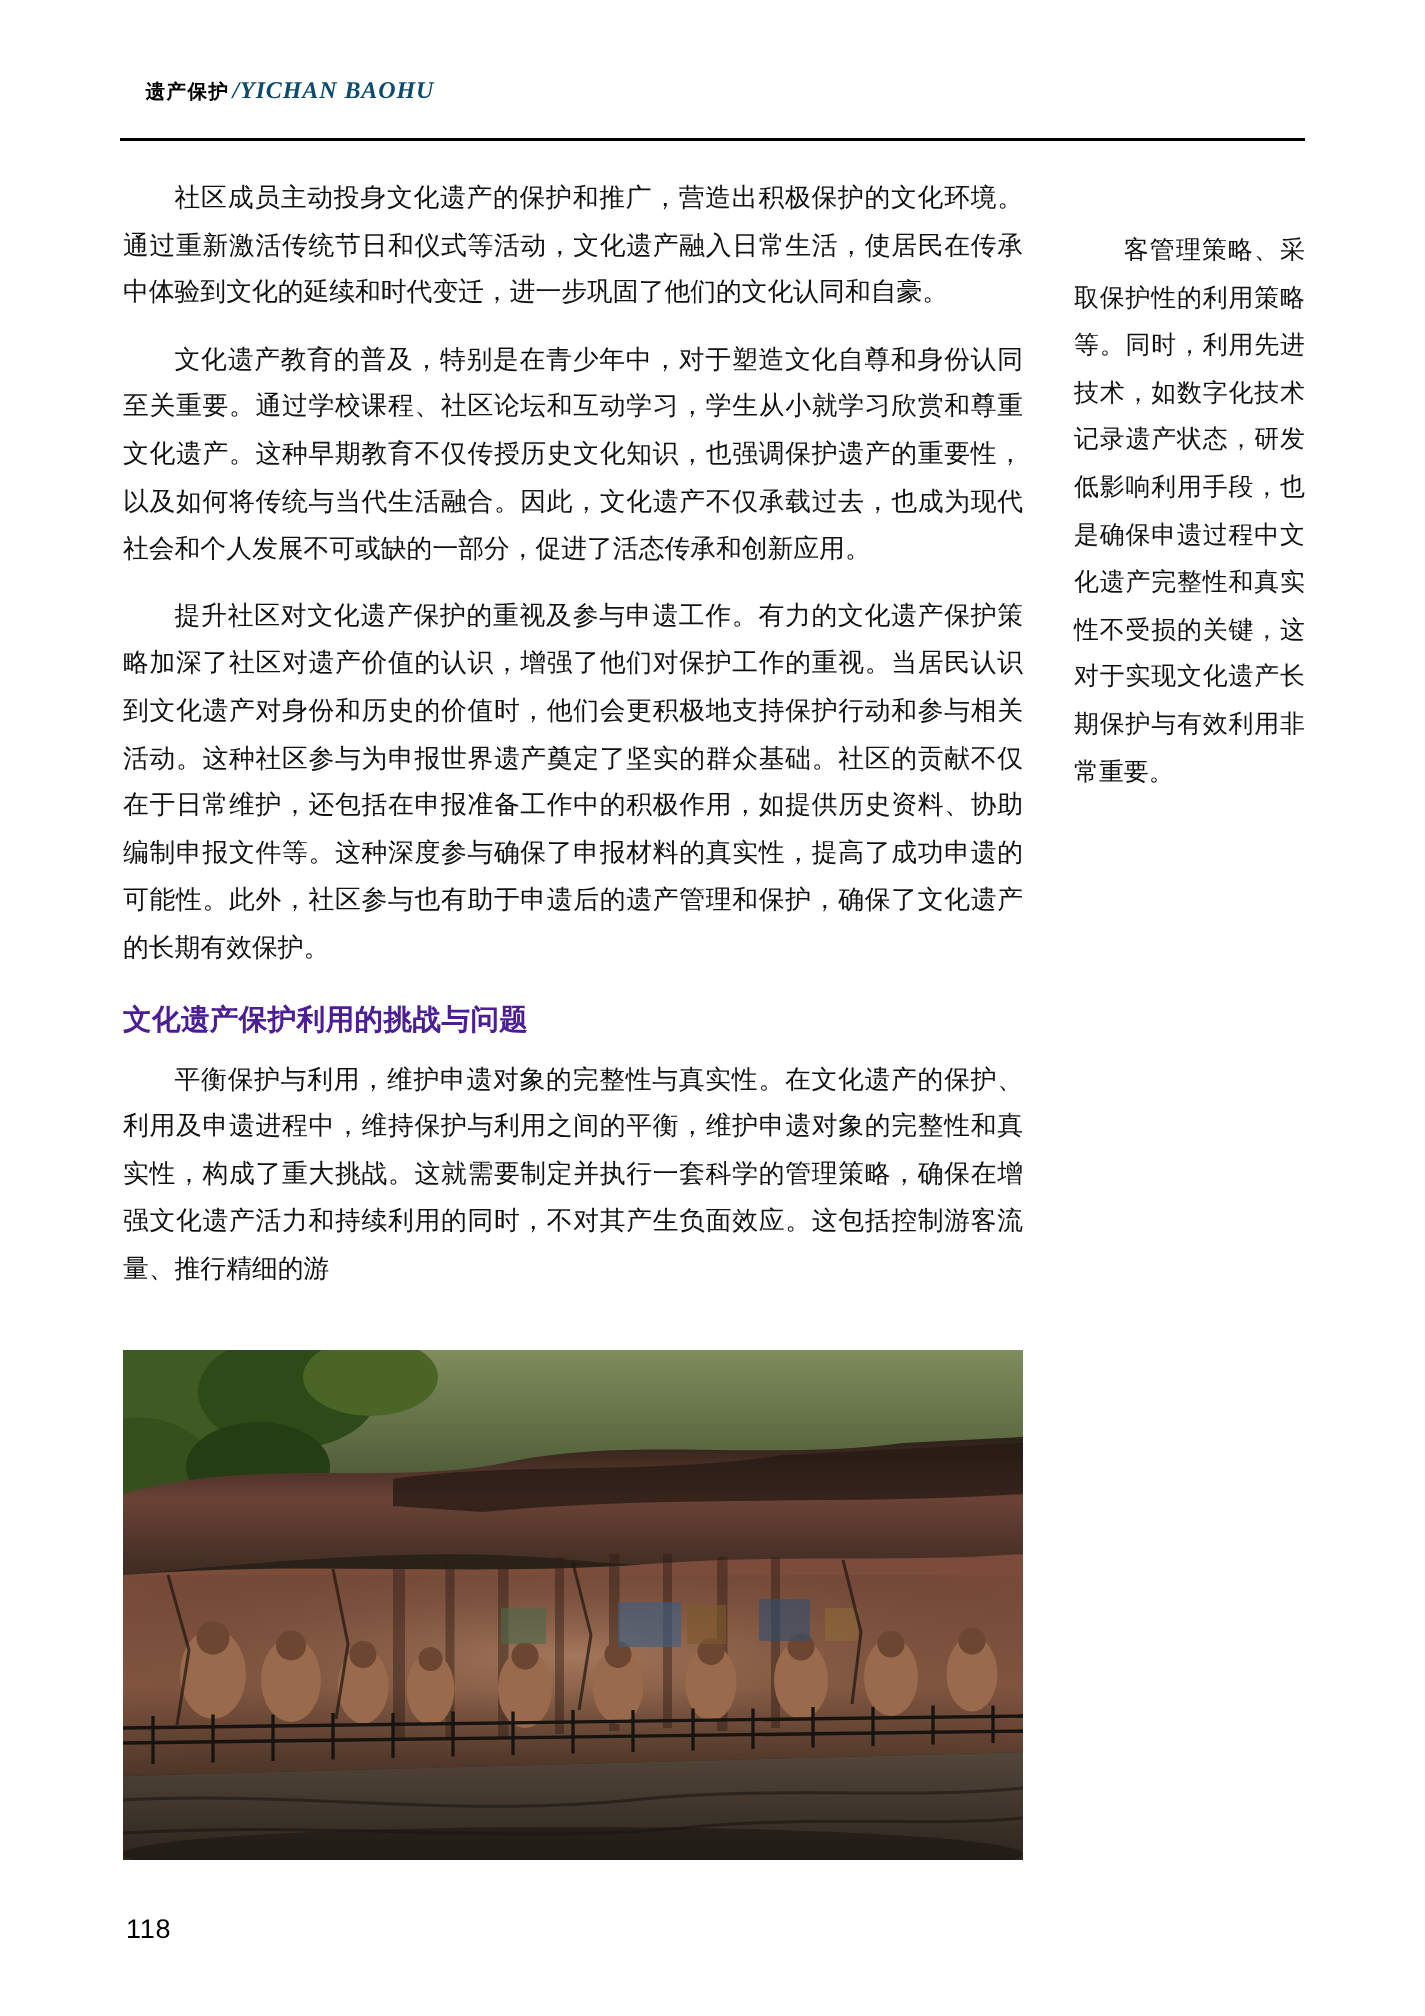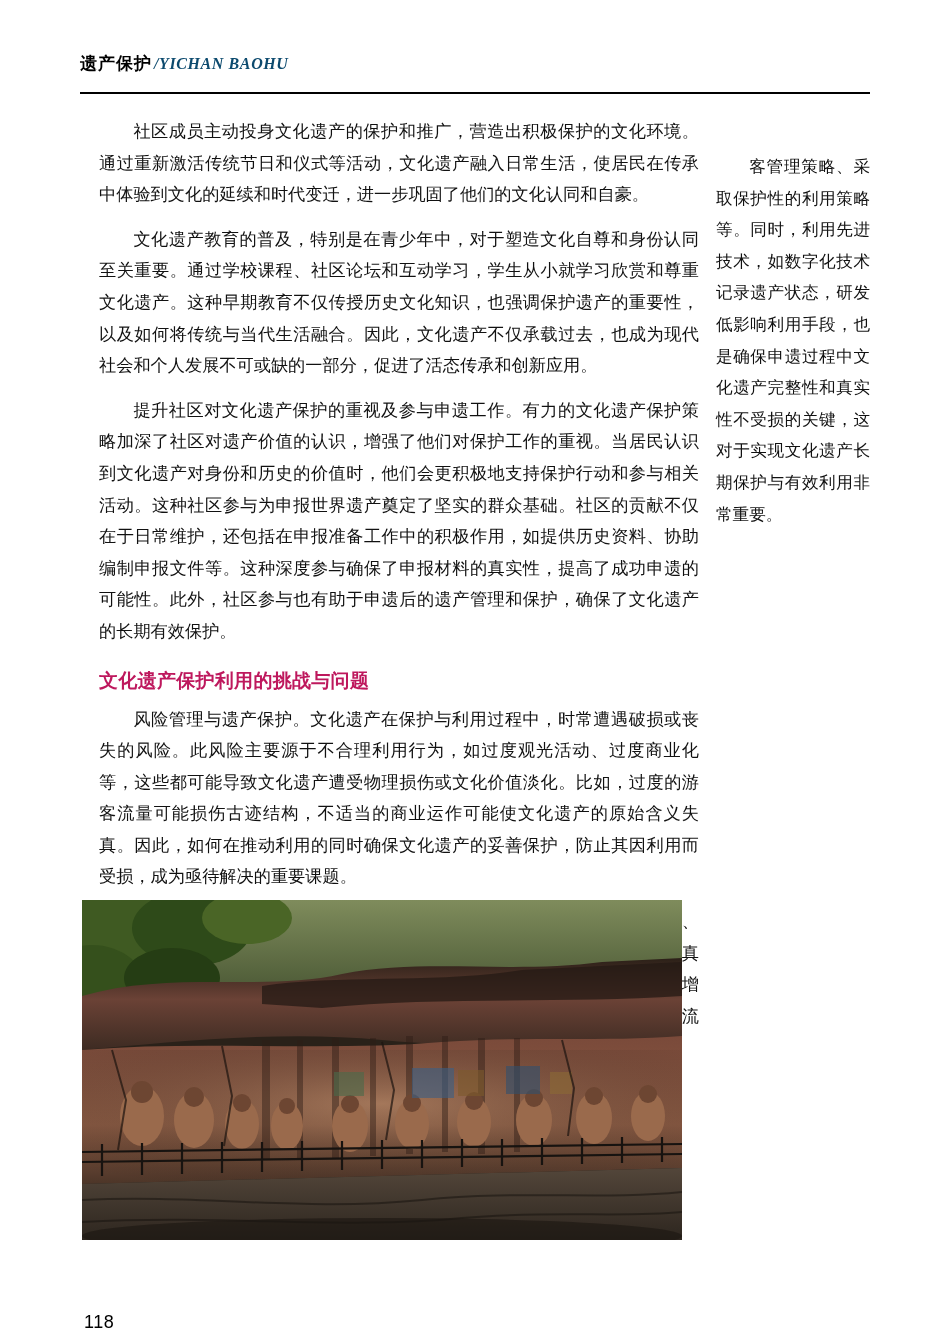--- a/index.html
+++ b/index.html
@@ -24,25 +24,26 @@
   .header {
     position: absolute;
     left: 80px;
     top: 52px;
     width: 790px;
     height: 40px;
   }
   .header-title {
     font-family: "Liberation Sans", "DejaVu Sans", sans-serif;
     font-weight: bold;
-    font-size: 17px;
+    font-size: 13px;
     letter-spacing: 1px;
     color: #000000;
     display: inline-block;
     vertical-align: baseline;
+    margin-left: 17px;
   }
   .header-sub {
     font-family: "Liberation Serif", "DejaVu Serif", serif;
     font-style: italic;
     font-weight: bold;
     font-size: 16px;
     letter-spacing: 0.6px;
     color: #0c4a6e;
     display: inline-block;
     vertical-align: baseline;
@@ -53,21 +54,21 @@
     left: 80px;
     top: 92px;
     width: 790px;
     height: 1.5px;
     background: #000000;
   }
 
   
   .col-main {
     position: absolute;
-    left: 99px;
+    left: 82px;
     top: 116px;
     width: 600px;
   }
   .col-side {
     position: absolute;
     left: 716px;
     top: 116px;
     width: 154px;
   }
 
@@ -90,21 +91,21 @@
     text-justify: inter-ideograph;
     margin-top: 35px;
   }
 
   h2.section-head {
     margin: 16px 0 6px 0;
     font-family: "Liberation Sans", "DejaVu Sans", sans-serif;
     font-weight: bold;
     font-size: 19px;
     line-height: 34px;
-    color: #be185d;
+    color: #4c1d95;
     text-indent: 0;
     letter-spacing: 0.3px;
   }
 
   
   .figure {
     position: absolute;
     left: 82px;
     top: 900px;
     width: 600px;
@@ -113,21 +114,21 @@
     background: #2a2119;
   }
   .figure svg {
     display: block;
   }
 
   
   .folio {
     position: absolute;
     left: 84px;
-    top: 1312px;
+    top: 1276px;
     font-family: "Liberation Sans", "DejaVu Sans", sans-serif;
     font-size: 18px;
     color: #000000;
     letter-spacing: 0.5px;
   }
 </style>
 </head>
 <body>
 
 <div class="page">
@@ -135,21 +136,20 @@
   <div class="header">
     <span class="header-title">遗产保护</span><span class="header-sub">/YICHAN BAOHU</span>
   </div>
   <div class="header-rule"></div>
 
   <div class="col-main">
     <p class="body">社区成员主动投身文化遗产的保护和推广，营造出积极保护的文化环境。通过重新激活传统节日和仪式等活动，文化遗产融入日常生活，使居民在传承中体验到文化的延续和时代变迁，进一步巩固了他们的文化认同和自豪。</p>
     <p class="body">文化遗产教育的普及，特别是在青少年中，对于塑造文化自尊和身份认同至关重要。通过学校课程、社区论坛和互动学习，学生从小就学习欣赏和尊重文化遗产。这种早期教育不仅传授历史文化知识，也强调保护遗产的重要性，以及如何将传统与当代生活融合。因此，文化遗产不仅承载过去，也成为现代社会和个人发展不可或缺的一部分，促进了活态传承和创新应用。</p>
     <p class="body">提升社区对文化遗产保护的重视及参与申遗工作。有力的文化遗产保护策略加深了社区对遗产价值的认识，增强了他们对保护工作的重视。当居民认识到文化遗产对身份和历史的价值时，他们会更积极地支持保护行动和参与相关活动。这种社区参与为申报世界遗产奠定了坚实的群众基础。社区的贡献不仅在于日常维护，还包括在申报准备工作中的积极作用，如提供历史资料、协助编制申报文件等。这种深度参与确保了申报材料的真实性，提高了成功申遗的可能性。此外，社区参与也有助于申遗后的遗产管理和保护，确保了文化遗产的长期有效保护。</p>
     <h2 class="section-head">文化遗产保护利用的挑战与问题</h2>
-    <p class="body">风险管理与遗产保护。文化遗产在保护与利用过程中，时常遭遇破损或丧失的风险。此风险主要源于不合理利用行为，如过度观光活动、过度商业化等，这些都可能导致文化遗产遭受物理损伤或文化价值淡化。比如，过度的游客流量可能损伤古迹结构，不适当的商业运作可能使文化遗产的原始含义失真。因此，如何在推动利用的同时确保文化遗产的妥善保护，防止其因利用而受损，成为亟待解决的重要课题。</p>
     <p class="body">平衡保护与利用，维护申遗对象的完整性与真实性。在文化遗产的保护、利用及申遗进程中，维持保护与利用之间的平衡，维护申遗对象的完整性和真实性，构成了重大挑战。这就需要制定并执行一套科学的管理策略，确保在增强文化遗产活力和持续利用的同时，不对其产生负面效应。这包括控制游客流量、推行精细的游</p>
   </div>
 
   <div class="col-side">
     <p class="body">客管理策略、采取保护性的利用策略等。同时，利用先进技术，如数字化技术记录遗产状态，研发低影响利用手段，也是确保申遗过程中文化遗产完整性和真实性不受损的关键，这对于实现文化遗产长期保护与有效利用非常重要。</p>
   </div>
 
   <div class="figure">
     <svg width="600" height="340" viewBox="0 0 600 340" xmlns="http://www.w3.org/2000/svg">
       <defs>

